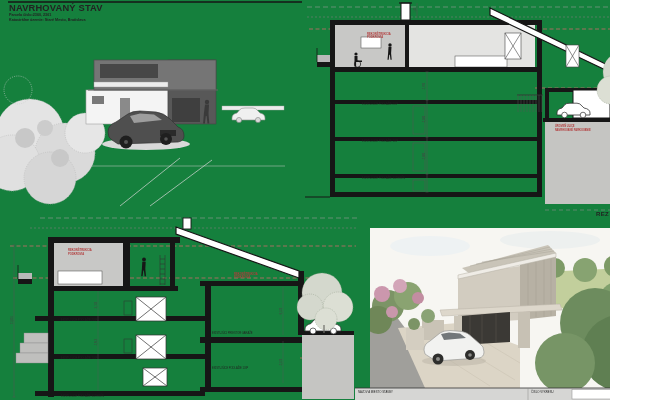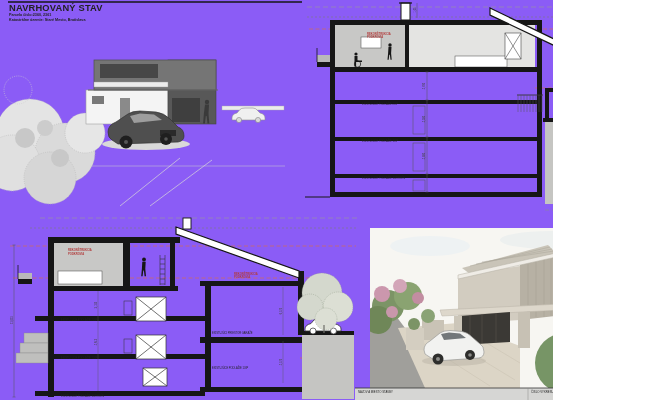--- a/index.html
+++ b/index.html
@@ -1,16 +1,16 @@
 <!DOCTYPE html>
 <html><head>
 <meta charset="utf-8">
 <style>
   html,body{margin:0;padding:0;background:#ffffff;}
-  #sheet{position:relative;width:553px;height:400px;background:#8b5cf6;overflow:hidden;
+  #sheet{position:relative;width:610px;height:400px;background:#15803d;overflow:hidden;
          font-family:"Liberation Sans",sans-serif;}
   .abs{position:absolute;}
   svg text{font-family:"Liberation Sans",sans-serif;fill:#222;}
   .redtxt{fill:#b23b3b;font-weight:bold;}
   .dimtxt{fill:#444;}
 </style>
 </head>
 <body>
 
 <div id="sheet">

